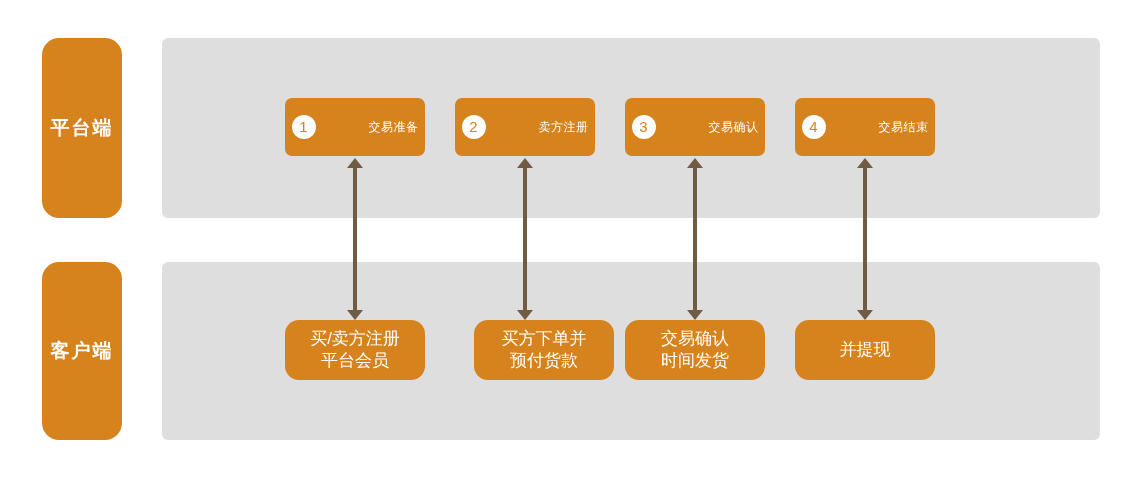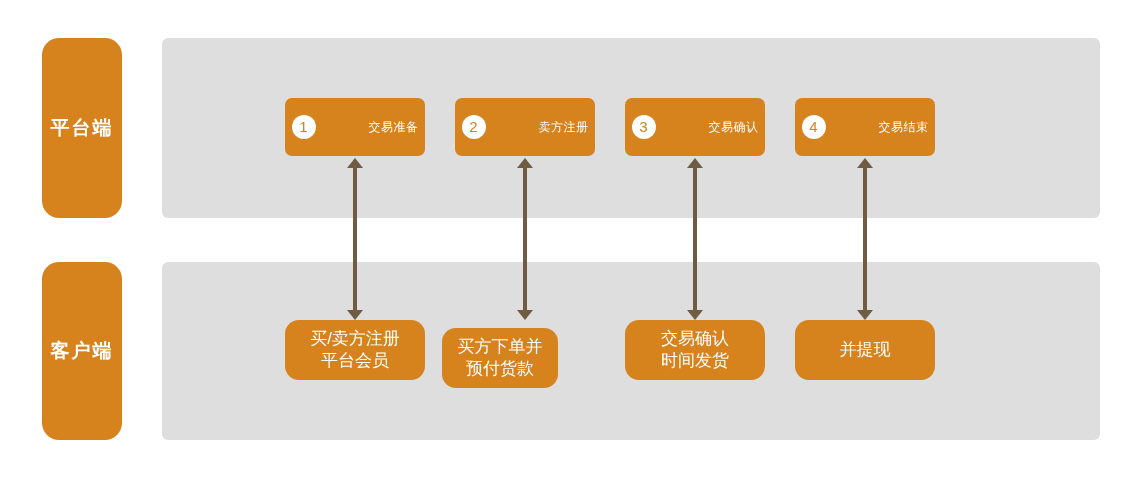--- a/index.html
+++ b/index.html
@@ -190,21 +190,21 @@
         <span class="step-circle">4</span>
         <span class="plabel">交易结束</span>
       </div>
     </div>
 
   <div id="client-layer">
       <div class="cbox" style="left: 285px; width: 140px;">
         <div>买/卖方注册</div>
         <div>平台会员</div>
       </div>
-      <div class="cbox" style="left: 442px; width: 116px; margin-top: 8px;">
+      <div class="cbox" style="left: 474px; width: 140px;">
         <div>买方下单并</div>
         <div>预付货款</div>
       </div>
       <div class="cbox" style="left: 625px; width: 140px;">
         <div>交易确认</div>
         <div>时间发货</div>
       </div>
       <div class="cbox" style="left: 795px; width: 140px;">
         <div>并提现</div>
       </div>

